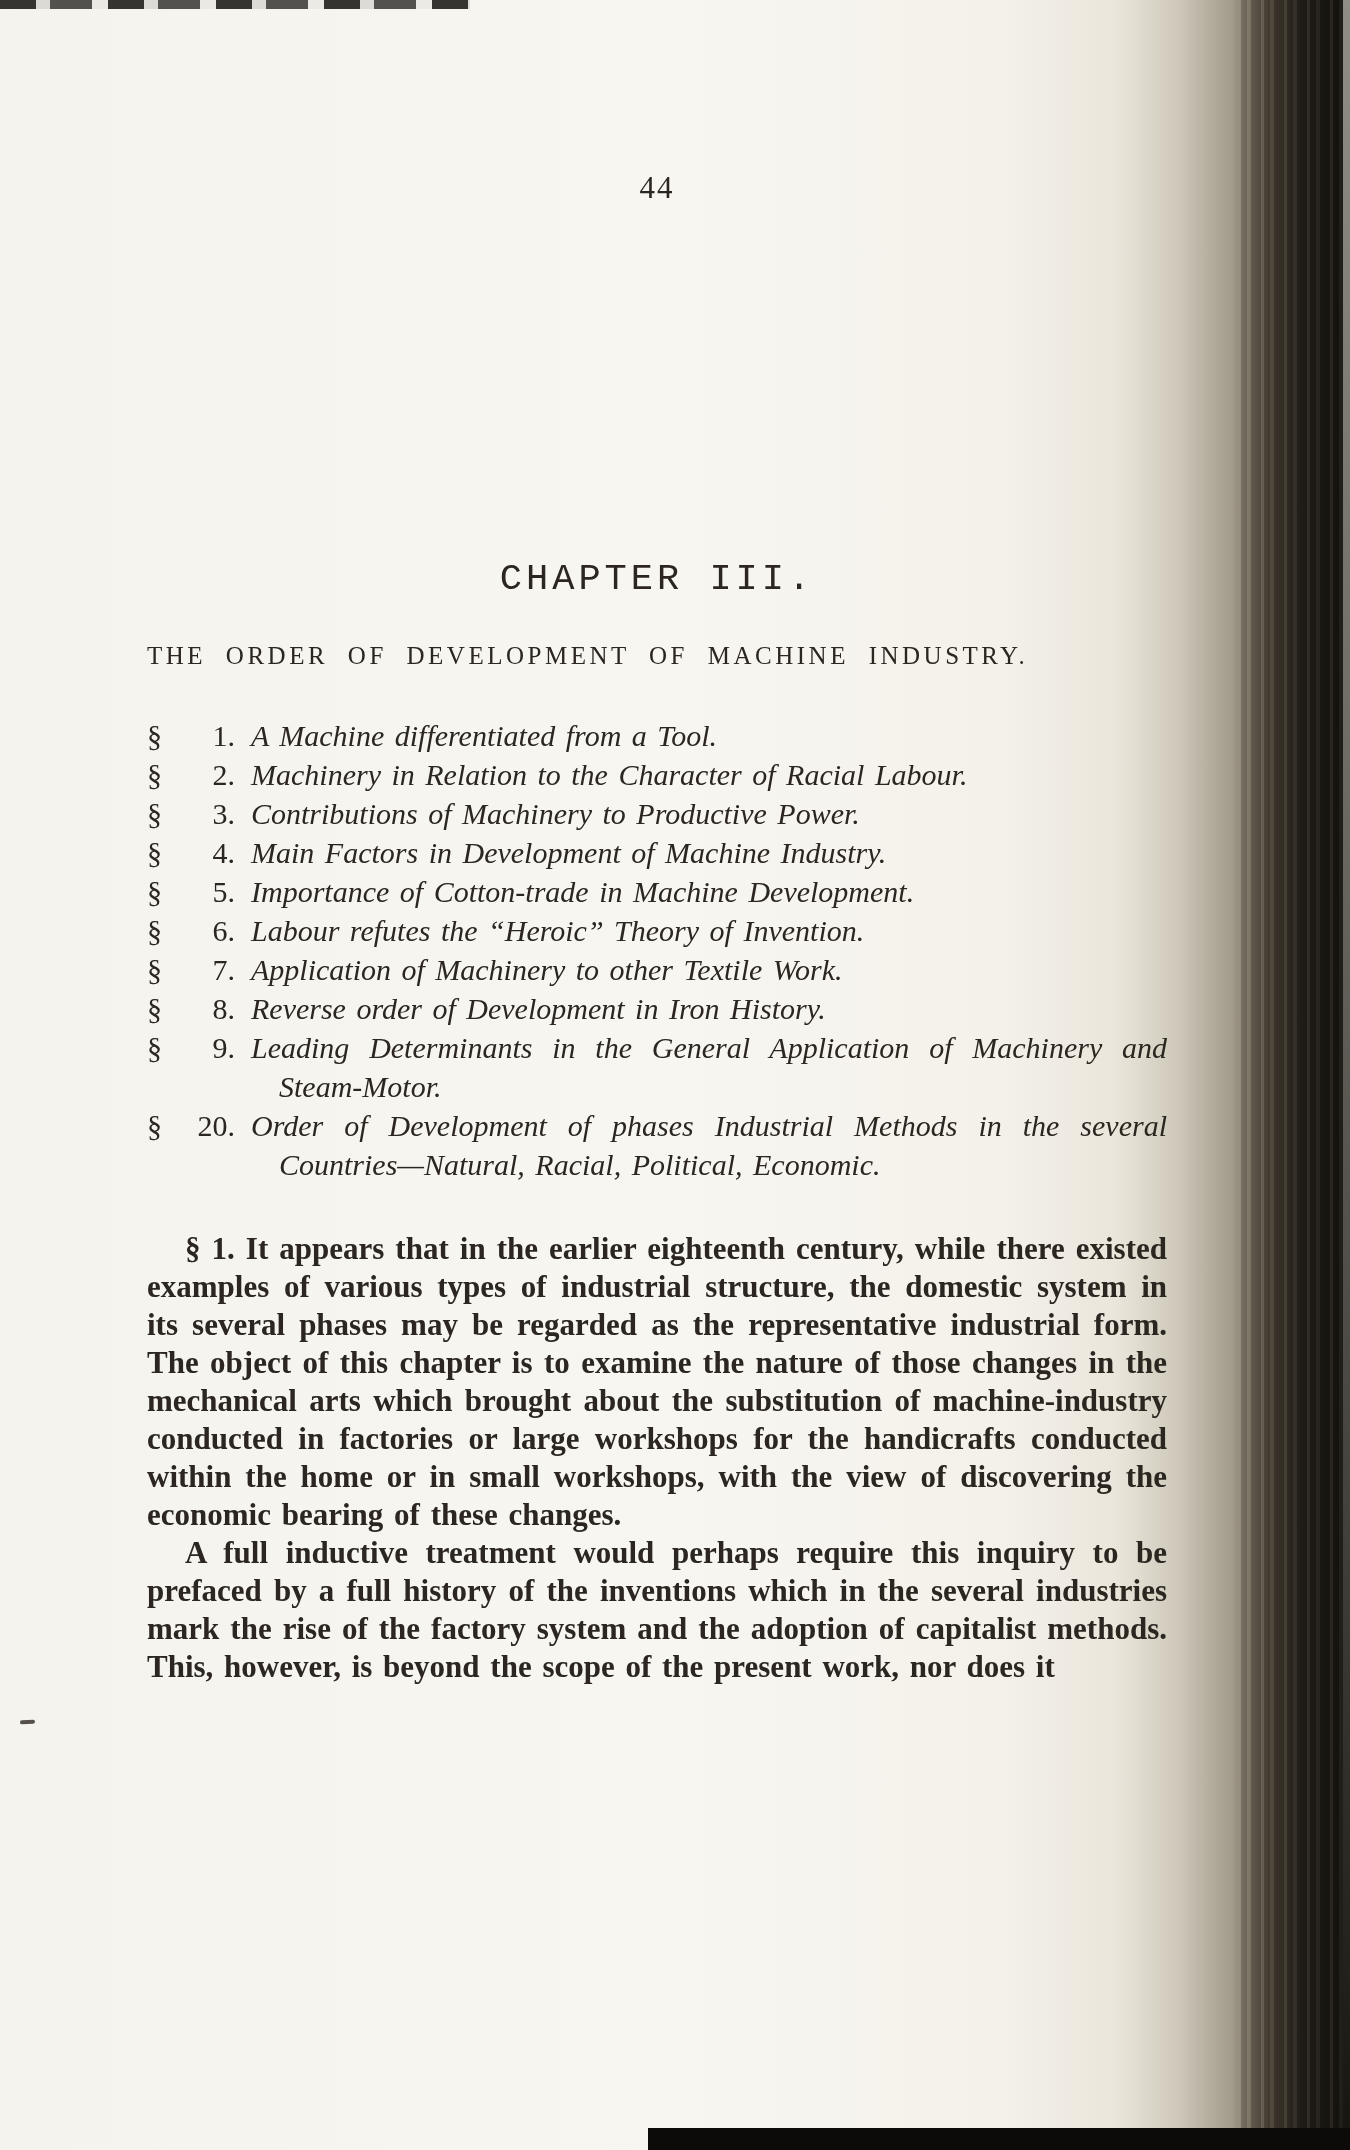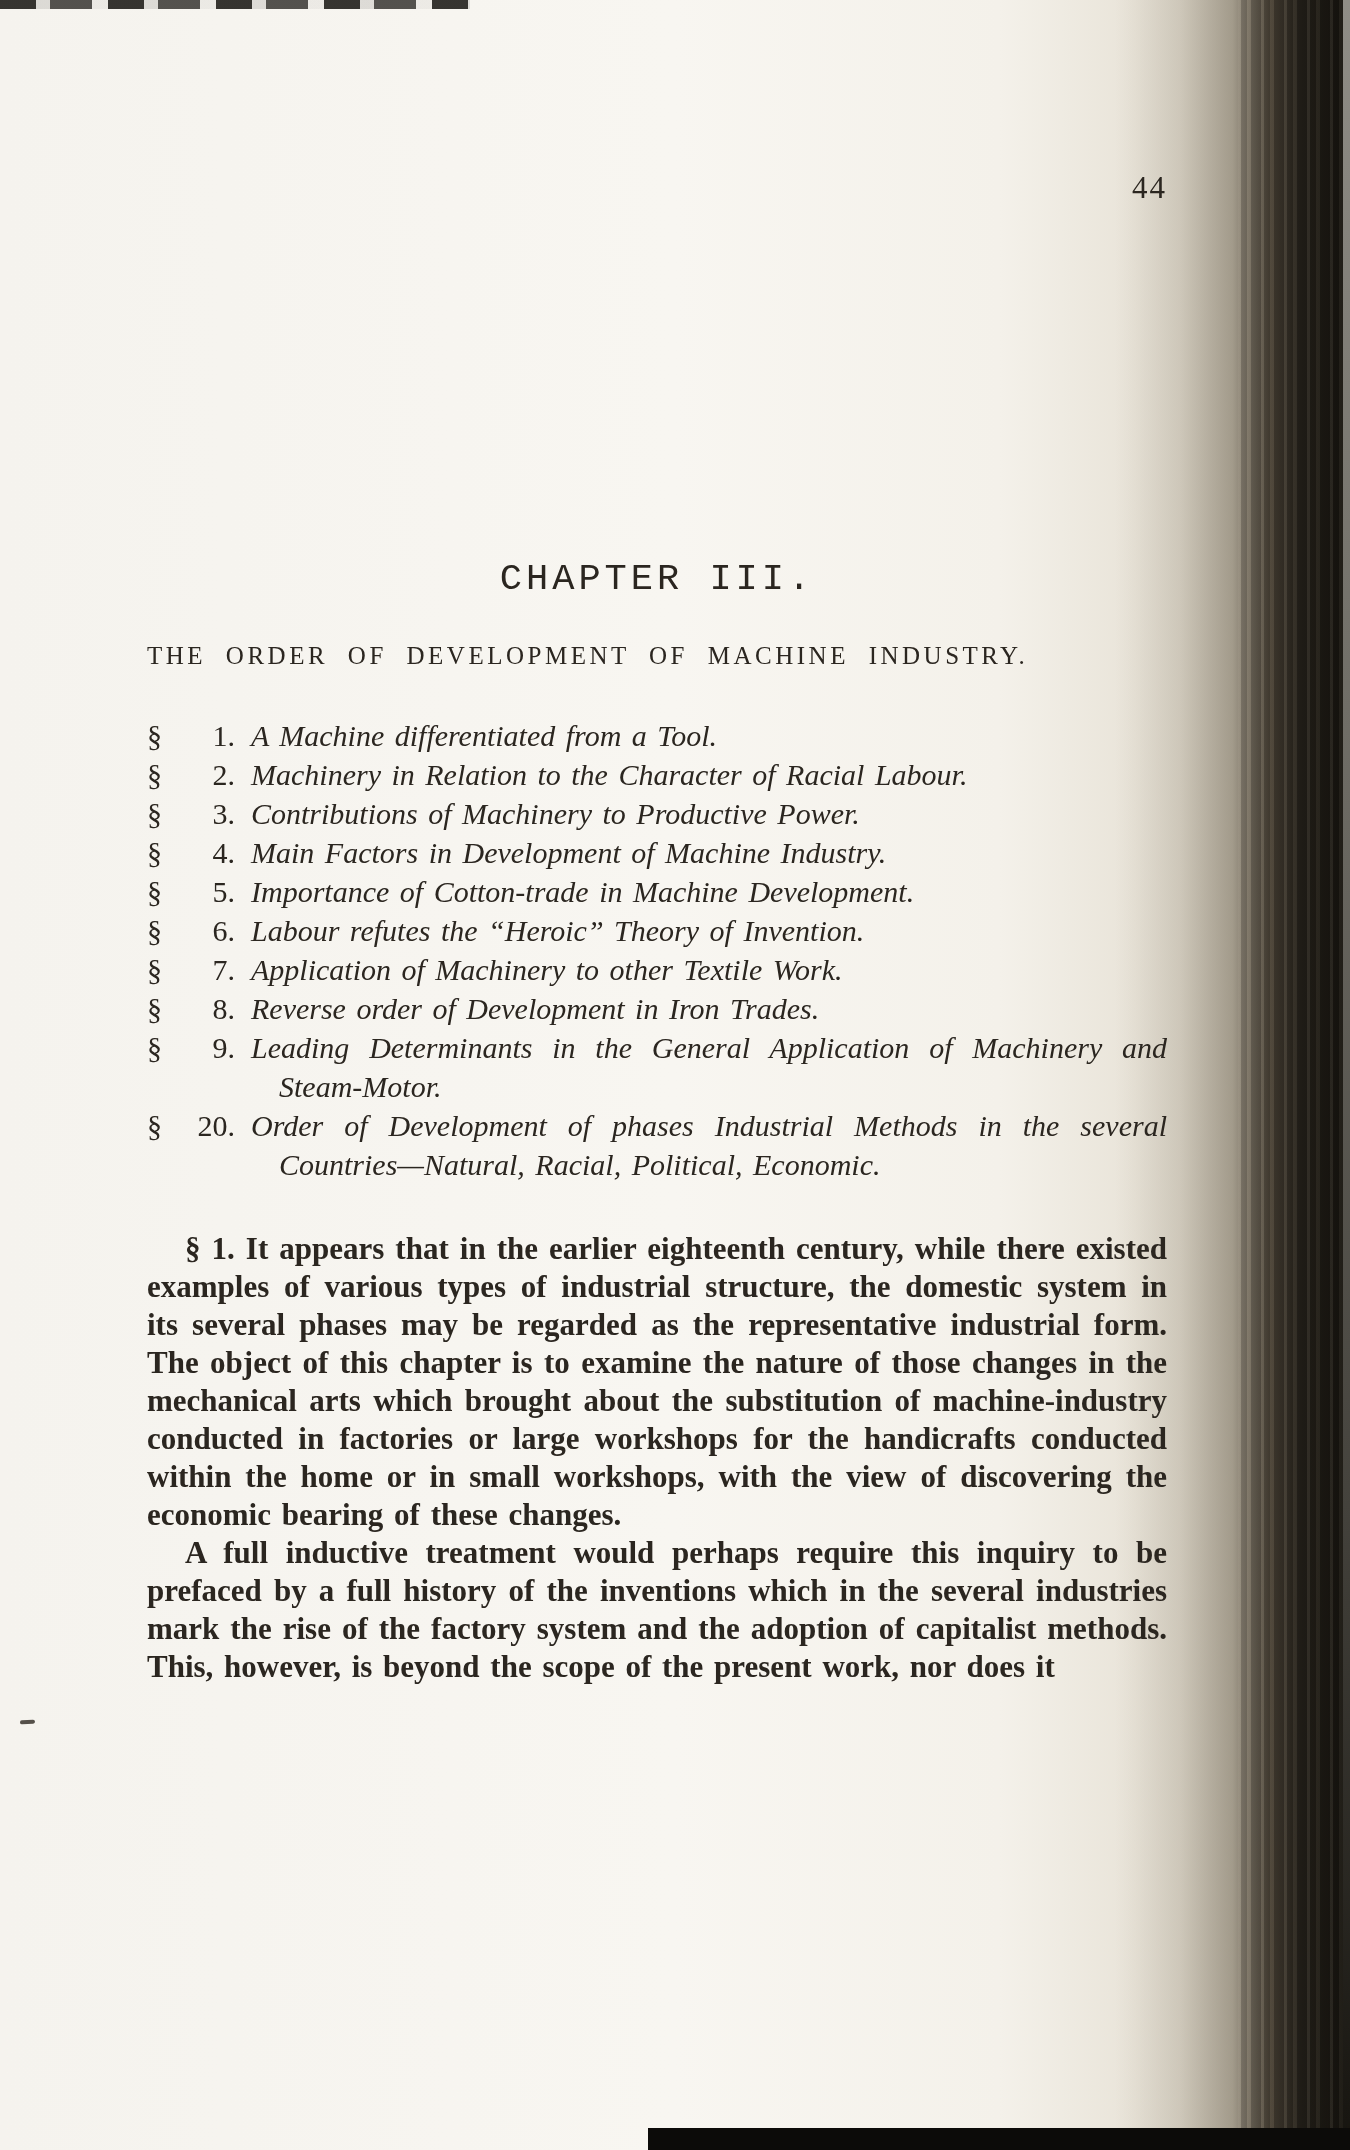--- a/index.html
+++ b/index.html
@@ -60,21 +60,21 @@
   }
 
   
   .content {
     position: absolute;
     left: 147px; top: 0;
     width: 1020px;
   }
   .page-number {
     margin-top: 170px;
-    text-align: right;
+    text-align: center;
     font-size: 31px;
     letter-spacing: 2px;
   }
   .chapter-heading {
     margin: 352px 0 0 0;
     text-align: center;
     font-size: 37px;
     font-weight: 400;
     letter-spacing: 4px;
     font-family: Liberation Mono, monospace;
@@ -161,21 +161,21 @@
           <span class="toc-title">Labour refutes the “Heroic” Theory of Invention.</span>
         </div>
         <div class="toc-item">
           <span class="toc-marker">§</span>
           <span class="toc-num">7.</span>
           <span class="toc-title">Application of Machinery to other Textile Work.</span>
         </div>
         <div class="toc-item">
           <span class="toc-marker">§</span>
           <span class="toc-num">8.</span>
-          <span class="toc-title">Reverse order of Development in Iron Trades.</span>
+          <span class="toc-title">Reverse order of Development in Iron History.</span>
         </div>
         <div class="toc-item">
           <span class="toc-marker">§</span>
           <span class="toc-num">9.</span>
           <span class="toc-title">Leading Determinants in the General Application of Machinery and Steam-Motor.</span>
         </div>
         <div class="toc-item">
           <span class="toc-marker">§</span>
           <span class="toc-num">20.</span>
           <span class="toc-title">Order of Development of phases Industrial Methods in the several Countries—Natural, Racial, Political, Economic.</span>

